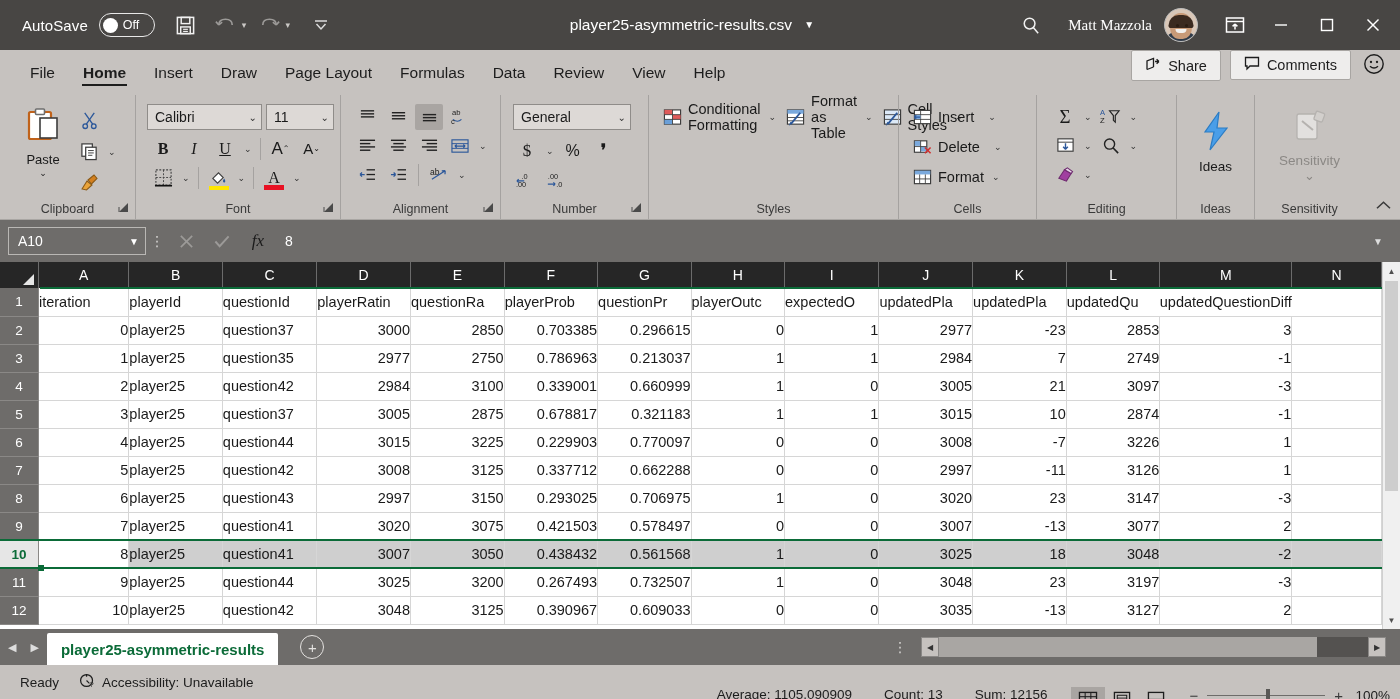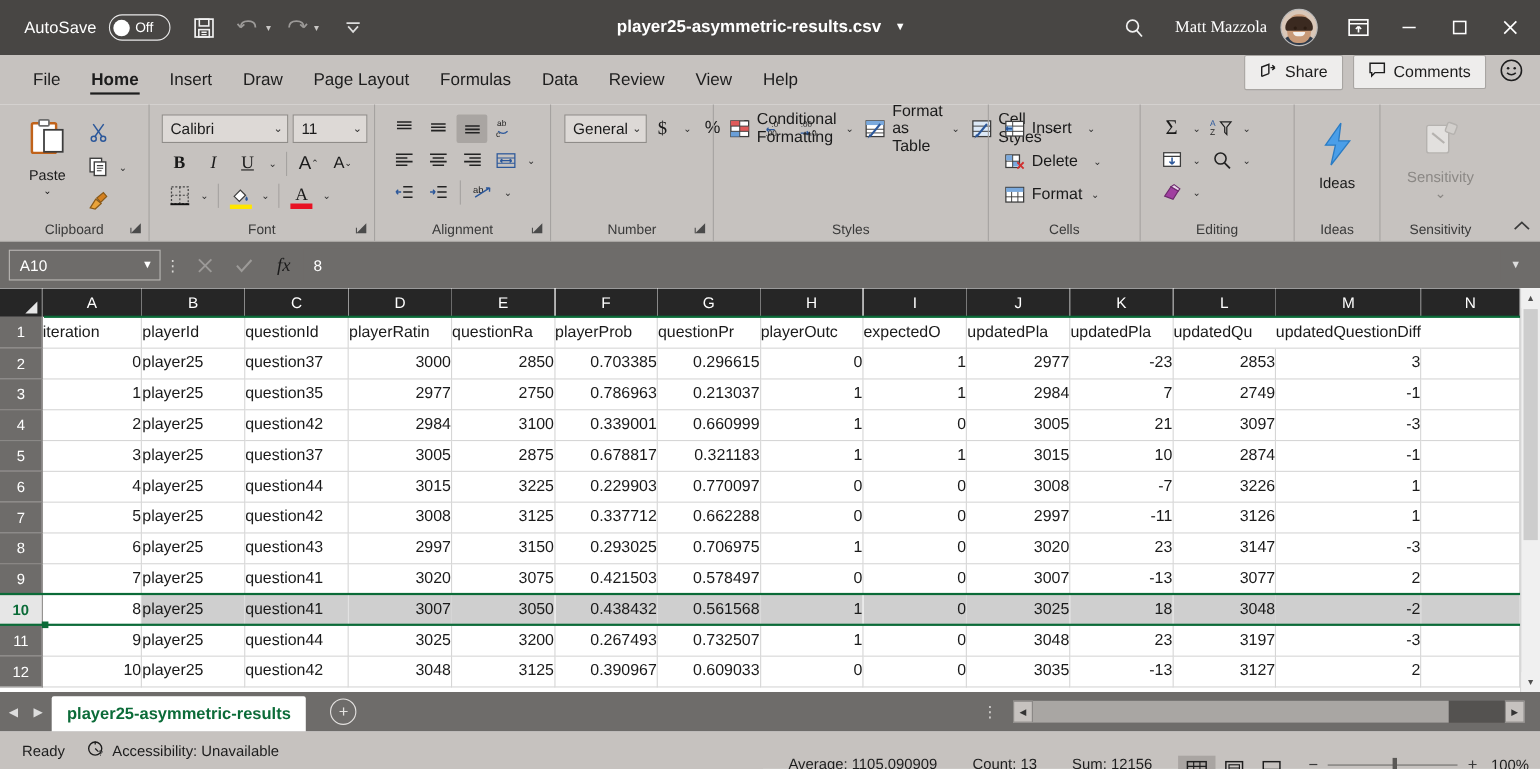--- a/index.html
+++ b/index.html
@@ -28,21 +28,21 @@
   .toggle .off { font-size:12.5px; color:#fff; }
   .tb-icon {
     width:38px;height:38px;display:flex;align-items:center;justify-content:center;
     cursor:pointer; color:#f1f1f1;
   }
   .tb-icon.dim { color:#8e8c8a; }
   .tb-icon svg { display:block; }
   .caret-s { font-size:9px; margin-left:-5px; margin-right:2px; color:#c9c7c5; cursor:pointer;}
   .tb-title {
     position:absolute; left:0; right:16px; text-align:center; font-size:15.5px;
-    color:#fff; pointer-events:none;font-weight:bold;
+    color:#fff; pointer-events:none;
   }
   .tb-title span.fn { pointer-events:auto; }
   .tb-title .dd { font-size:10px; margin-left:8px; position:relative; top:-2px;}
   .tb-right { margin-left:auto; display:flex; align-items:center; padding-right:4px; gap:0px; }
   .username { font-size:15px; color:#fff; margin-right:12px; white-space:nowrap;font-family:Liberation Serif, serif; }
   .avatar {
     width:34px;height:34px;border-radius:50%;overflow:hidden;margin-right:14px;
     background:#d9c7b8; position:relative; border:1px solid #bbb;
   }
   .avatar .face { position:absolute; left:50%; top:54%; transform:translate(-50%,-50%);
@@ -578,21 +578,21 @@
       <div class="grp-label">Alignment</div>
       <div class="dlg-launcher">
         <svg width="11" height="11" viewBox="0 0 11 11">
             <path d="M1 10 L10 10 L10 1 Z" fill="#4a4a4a"></path>
             <line x1="1" y1="10" x2="1" y2="5" stroke="#4a4a4a" stroke-width="1"></line>
           </svg>
       </div>
     </div>
 
     <div class="grp" style="width:148px;">
-      <div class="grp-body" style="flex-direction:row;padding-left:12px;">
+      <div class="grp-body" style="flex-direction:column;padding-left:12px;">
         <div class="combo" style="width:118px;margin:2px 0 6px 0;">
           <span class="cv">General</span>
           <span class="cc">⌄</span>
         </div>
         <div class="srow">
           <div class="ibtn">
               <span style="font-size:17px;font-family:'Liberation Serif',serif;">$</span>
             </div>
           <span class="chv">⌄</span>
           <div class="ibtn">

